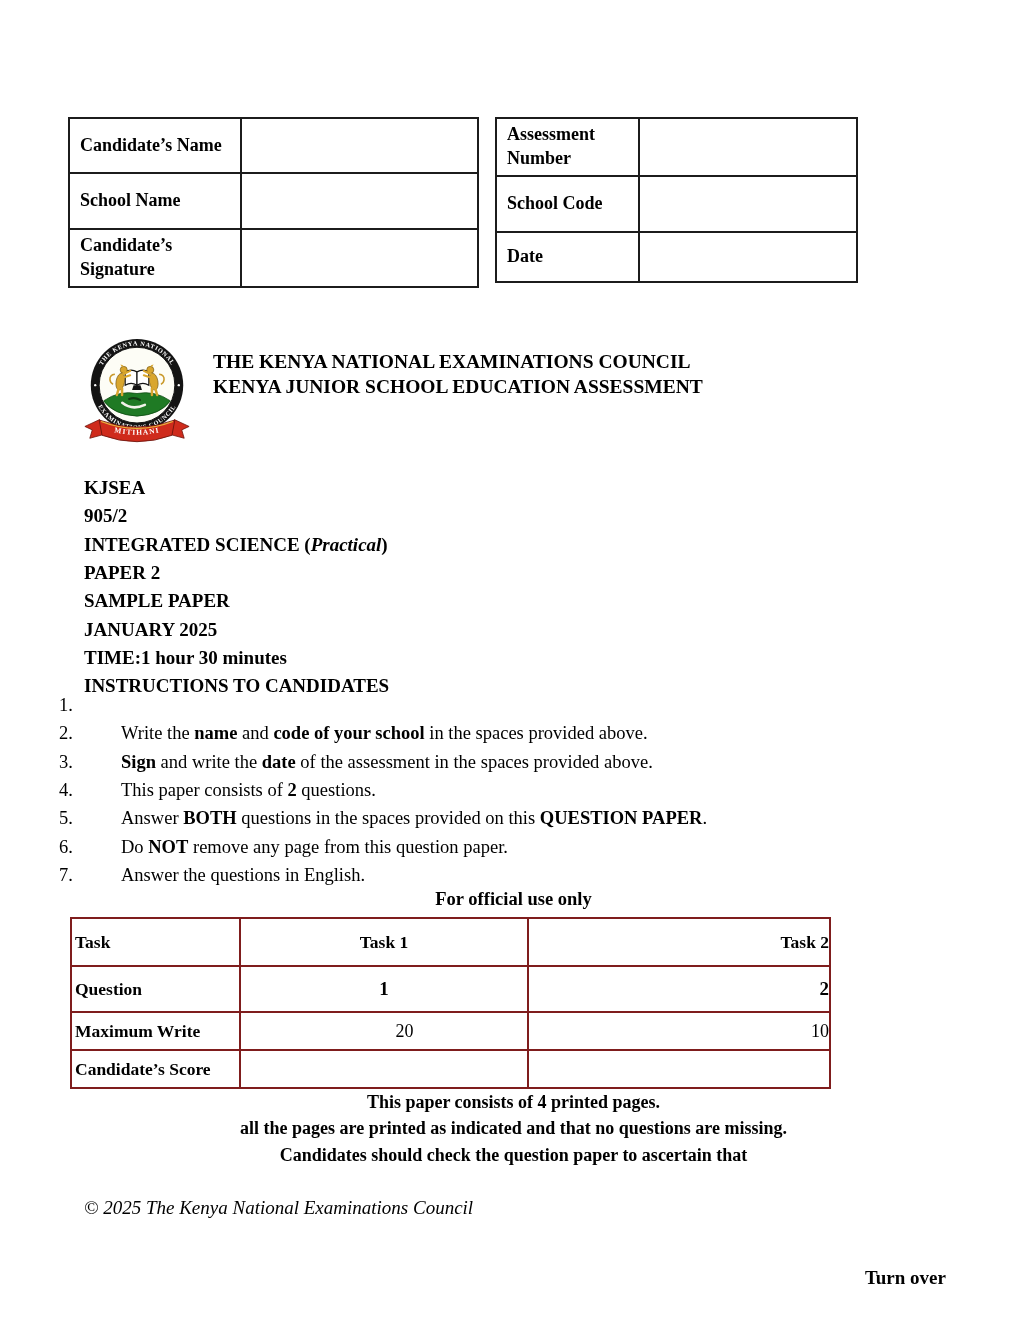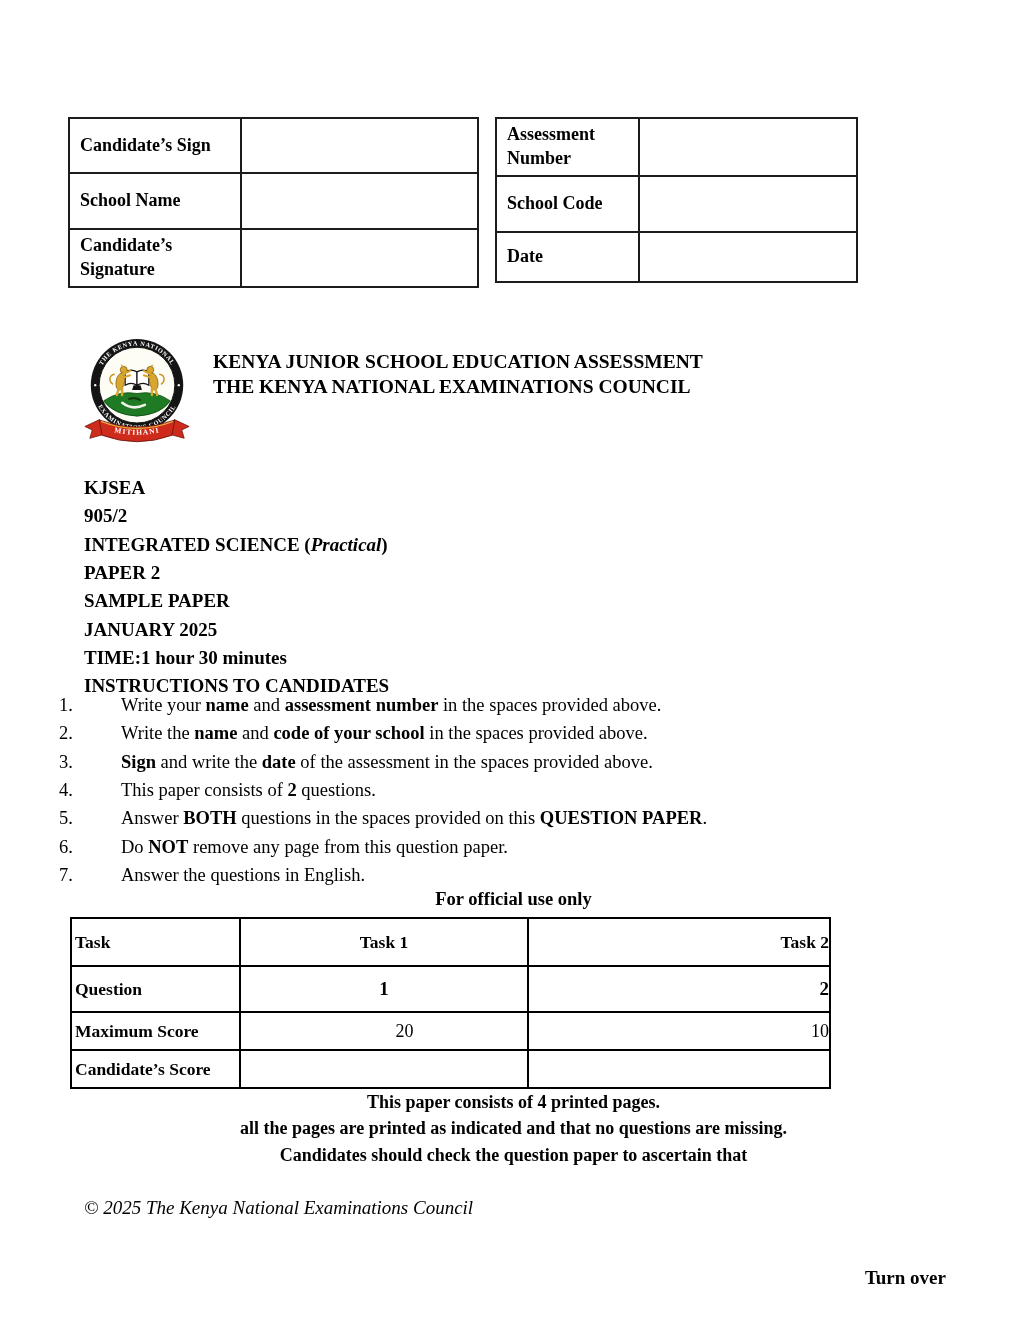--- a/index.html
+++ b/index.html
@@ -37,21 +37,21 @@
 
   
   .instructions { left:59px; top:691px; font-size:18.5px; line-height:28.35px; }
   .instr-row { display:flex; }
   .instr-num { width:62px; flex:0 0 62px; }
   .instructions .bold, .seg-b { font-weight:bold; }
 
   
   .official-title { left:0; right:0; top:889px; text-align:center; font-size:18.5px; font-weight:bold; }
   .official-table { left:70px; top:917px; border:2px solid #1c1c1c; }
-  .official-table td { border:2px solid #000000; vertical-align:middle; font-size:17.5px; }
+  .official-table td { border:2px solid #7f1d1d; vertical-align:middle; font-size:17.5px; }
   .official-table .lbl { width:169px; font-weight:bold; padding-left:3px; text-align:left; }
   .official-table .c1 { width:288px; text-align:center; }
   .official-table .c2 { width:302px; text-align:right;margin-top:48px; }
   .official-table .hdr { font-weight:bold; }
   .official-table .qnum { font-weight:bold; font-size:19px; }
   .official-table .score { font-size:18px;padding-left:41px; }
 
   
   .footer-note { left:0; right:0; top:1089px; text-align:center; font-size:18px; font-weight:bold; line-height:26.3px; }
   .copyright { left:84px; top:1197px; font-size:19px; font-style:italic; }
@@ -60,21 +60,21 @@
   
   .ring-text { font-family:"Liberation Serif", serif; font-size:6.4px; font-weight:bold; fill:#fff; letter-spacing:0.7px; }
   .banner-text { font-family:"Liberation Serif", serif; font-size:7.6px; font-weight:bold; fill:#fff; letter-spacing:1.1px; }
 </style>
 </head>
 <body>
 
 <table class="abs info-table candidate-table">
   <tbody>
       <tr style="height:55px;">
-    <td class="lbl">Candidate’s Sign</td>
+    <td class="lbl">Candidate’s Name</td>
     <td class="val"></td>
   </tr>
   <tr style="height:56px;">
     <td class="lbl">School Name</td>
     <td class="val"></td>
   </tr>
   <tr style="height:55px;">
     <td class="lbl">Candidate’s Signature</td>
     <td class="val"></td>
   </tr>
@@ -143,39 +143,38 @@
   <g>
     <path d="M22,87 L7,94 L14.5,97.5 L12,106 L25,102.5 Z" fill="#cf2b1c" stroke="#6e140c" stroke-width="0.8"></path>
     <path d="M98,87 L113,94 L105.5,97.5 L108,106 L95,102.5 Z" fill="#cf2b1c" stroke="#6e140c" stroke-width="0.8"></path>
     <path d="M21.5,87.5 Q60,102 98.5,87.5 L95.5,103 Q60,116 24.5,103 Z" fill="#cf2b1c" stroke="#6e140c" stroke-width="0.9"></path>
     <path d="M23.5,89 Q60,103 96.5,89" stroke="#e8b93a" stroke-width="1.1" fill="none"></path>
     <text class="banner-text"><textPath href="#bannerArc" startOffset="50%" text-anchor="middle">MITIHANI</textPath></text>
   </g>
 </svg>
 
 <div class="abs masthead-title">
+  <div>THE KENYA NATIONAL EXAMINATIONS COUNCIL</div>
   <div>KENYA JUNIOR SCHOOL EDUCATION ASSESSMENT</div>
-  <div>THE KENYA NATIONAL EXAMINATIONS COUNCIL</div>
 </div>
 
 <div class="abs paper-info">
   <div><span class="seg-b">KJSEA</span></div>
   <div><span class="seg-b">905/2</span></div>
   <div><span class="seg-b">INTEGRATED SCIENCE (</span><span class="seg-b" style="font-style: italic; margin-top: 48px;">Practical</span><span class="seg-b">)</span></div>
   <div><span class="seg-b">PAPER 2</span></div>
   <div><span class="seg-b">SAMPLE PAPER</span></div>
   <div><span class="seg-b">JANUARY 2025</span></div>
   <div><span class="seg-b">TIME:1 hour 30 minutes</span></div>
   <div><span class="seg-b">INSTRUCTIONS TO CANDIDATES</span></div>
 </div>
 
 <div class="abs instructions">
   <div class="instr-row">
     <span class="instr-num">1.</span>
-    <span><span>Write your </span><span class="seg-b">name</span><span> and </span><span class="seg-b">assessment number</span><span> in the spaces provided above.</span></span>
   </div>
   <div class="instr-row">
     <span class="instr-num">2.</span>
     <span><span>Write the </span><span class="seg-b">name</span><span> and </span><span class="seg-b">code of your school</span><span> in the spaces provided above.</span></span>
   </div>
   <div class="instr-row">
     <span class="instr-num">3.</span>
     <span><span class="seg-b">Sign</span><span> and write the </span><span class="seg-b">date</span><span> of the assessment in the spaces provided above.</span></span>
   </div>
   <div class="instr-row">
@@ -203,21 +202,21 @@
     <td class="lbl">Task</td>
     <td class="c1 hdr">Task 1</td>
     <td class="c2 hdr">Task 2</td>
   </tr>
   <tr style="height:46px;">
     <td class="lbl">Question</td>
     <td class="c1 qnum">1</td>
     <td class="c2 qnum">2</td>
   </tr>
   <tr style="height:38px;">
-    <td class="lbl">Maximum Score</td>
+    <td class="lbl">Maximum Write</td>
     <td class="c1 score">20</td>
     <td class="c2 score">10</td>
   </tr>
   <tr style="height:38px;">
     <td class="lbl">Candidate’s Score</td>
     <td class="c1"></td>
     <td class="c2"></td>
   </tr>
 </tbody>
   </table>

